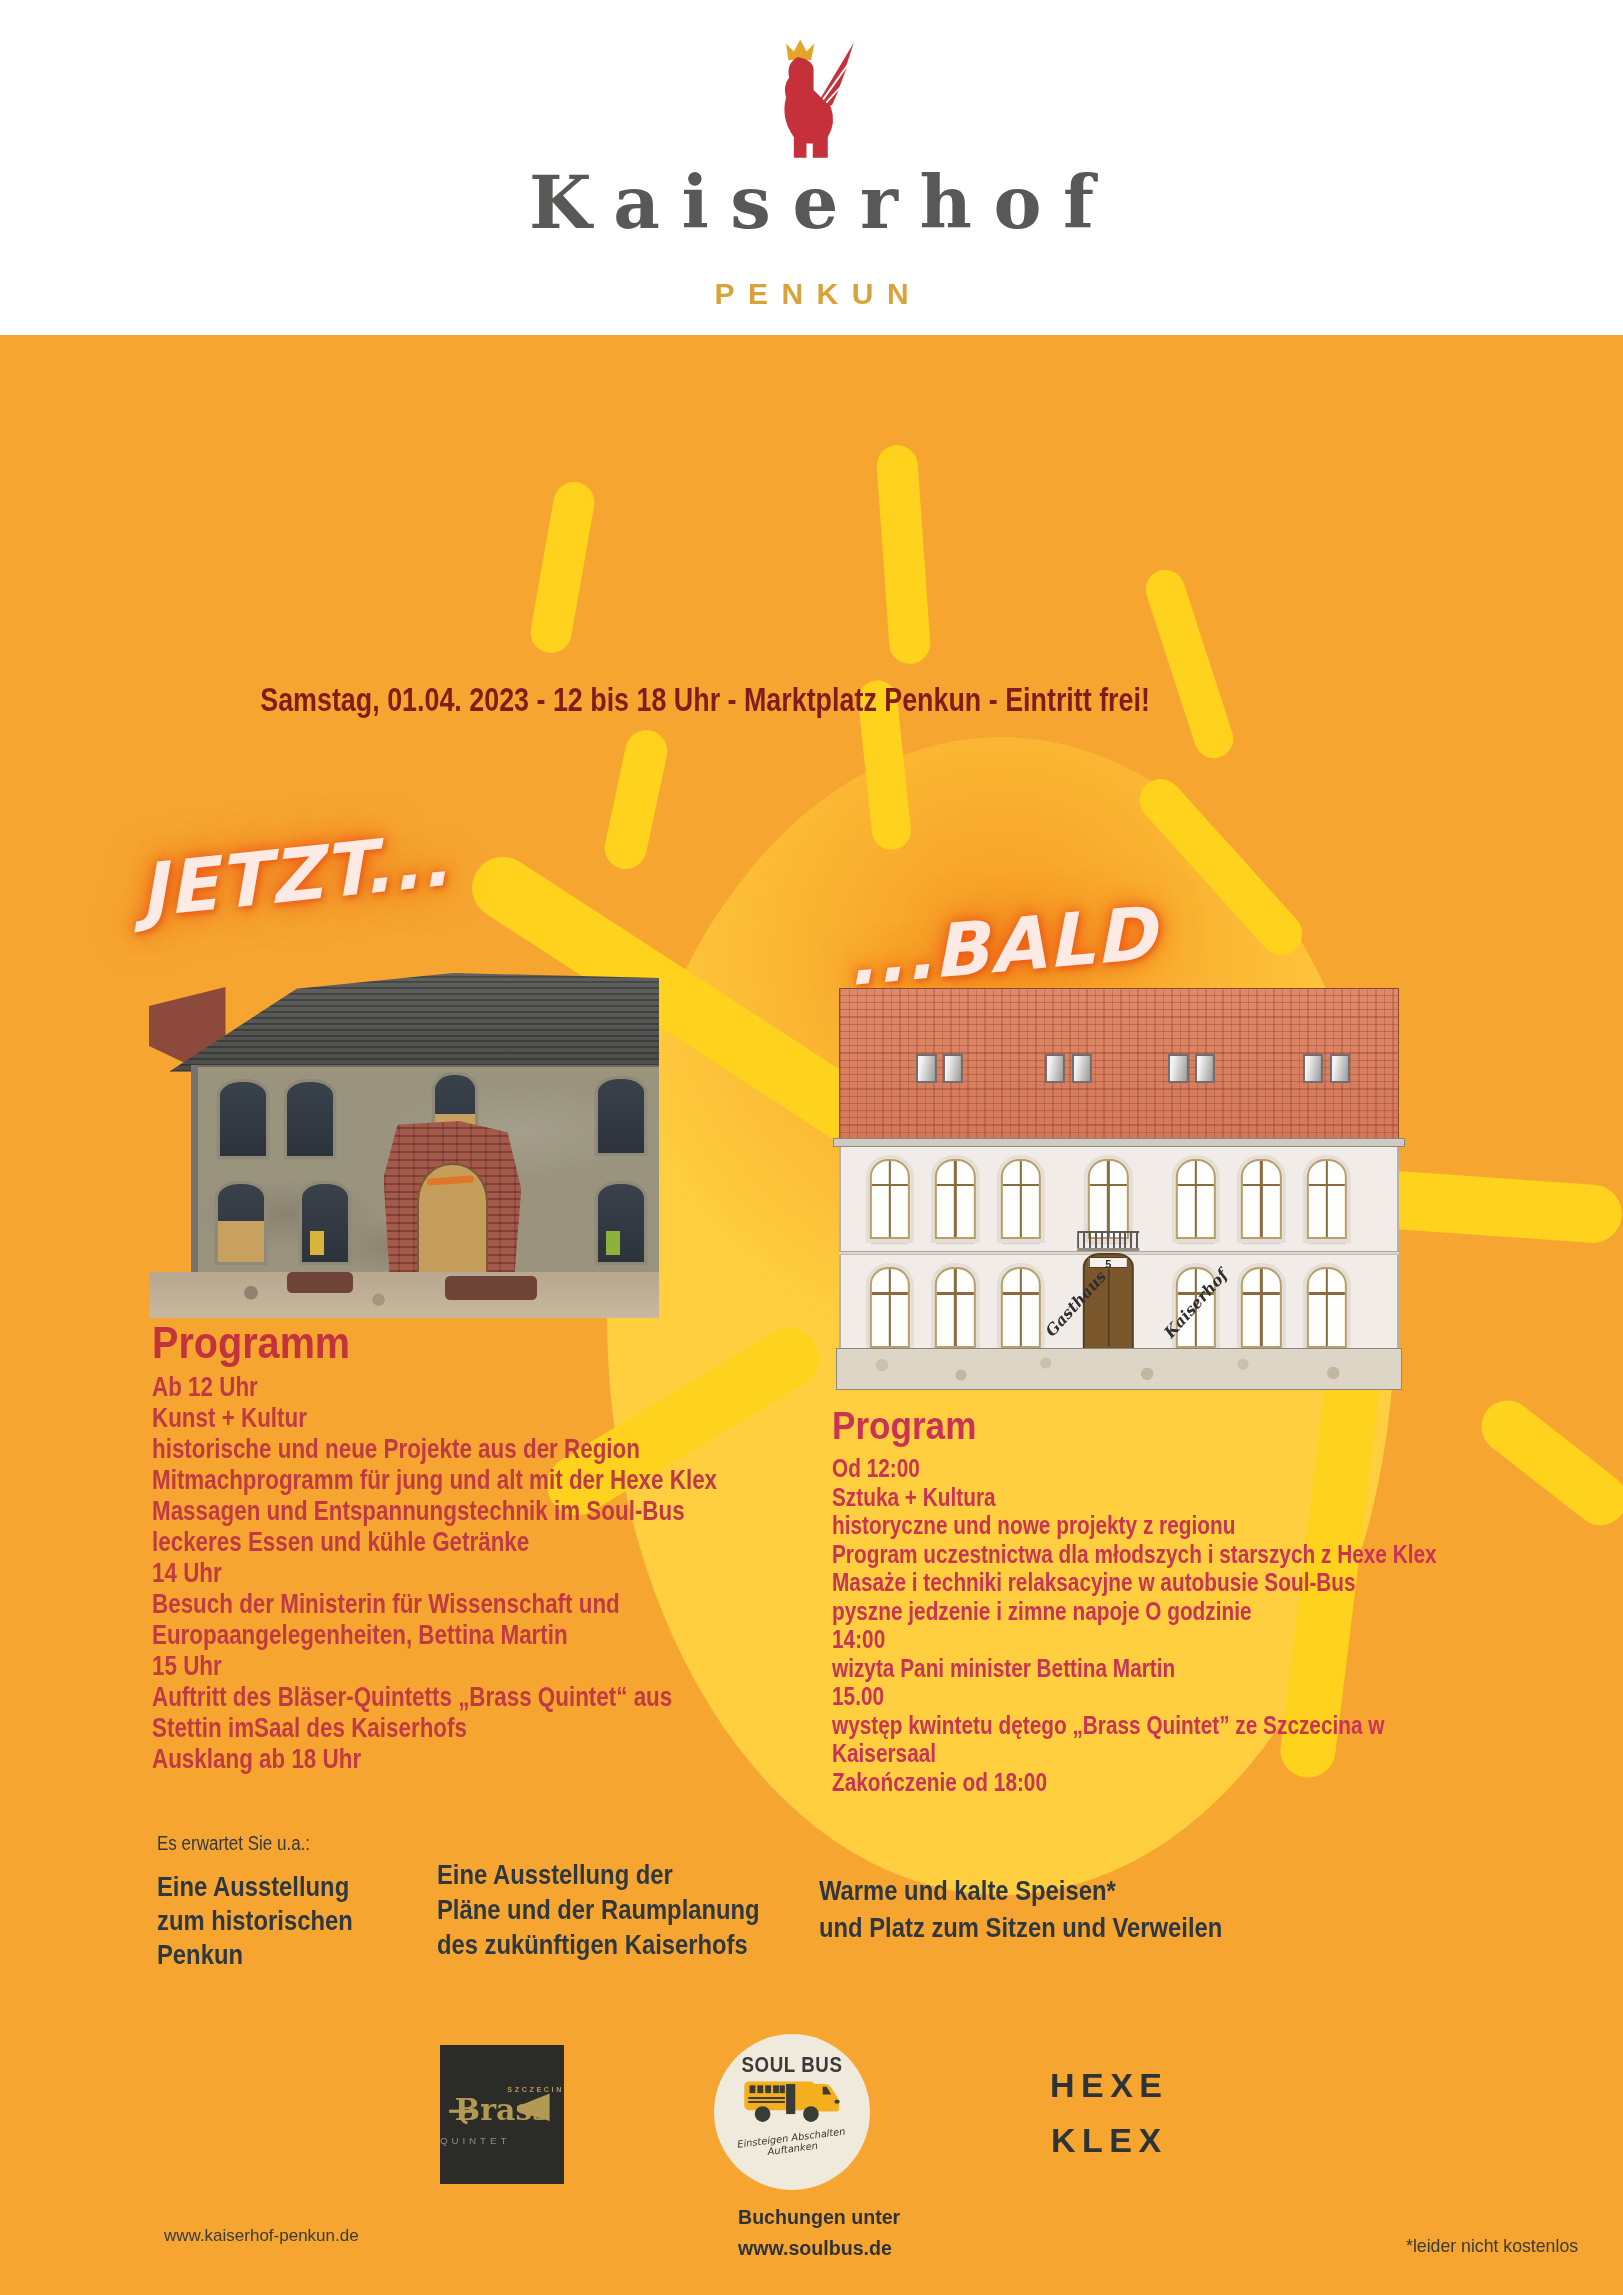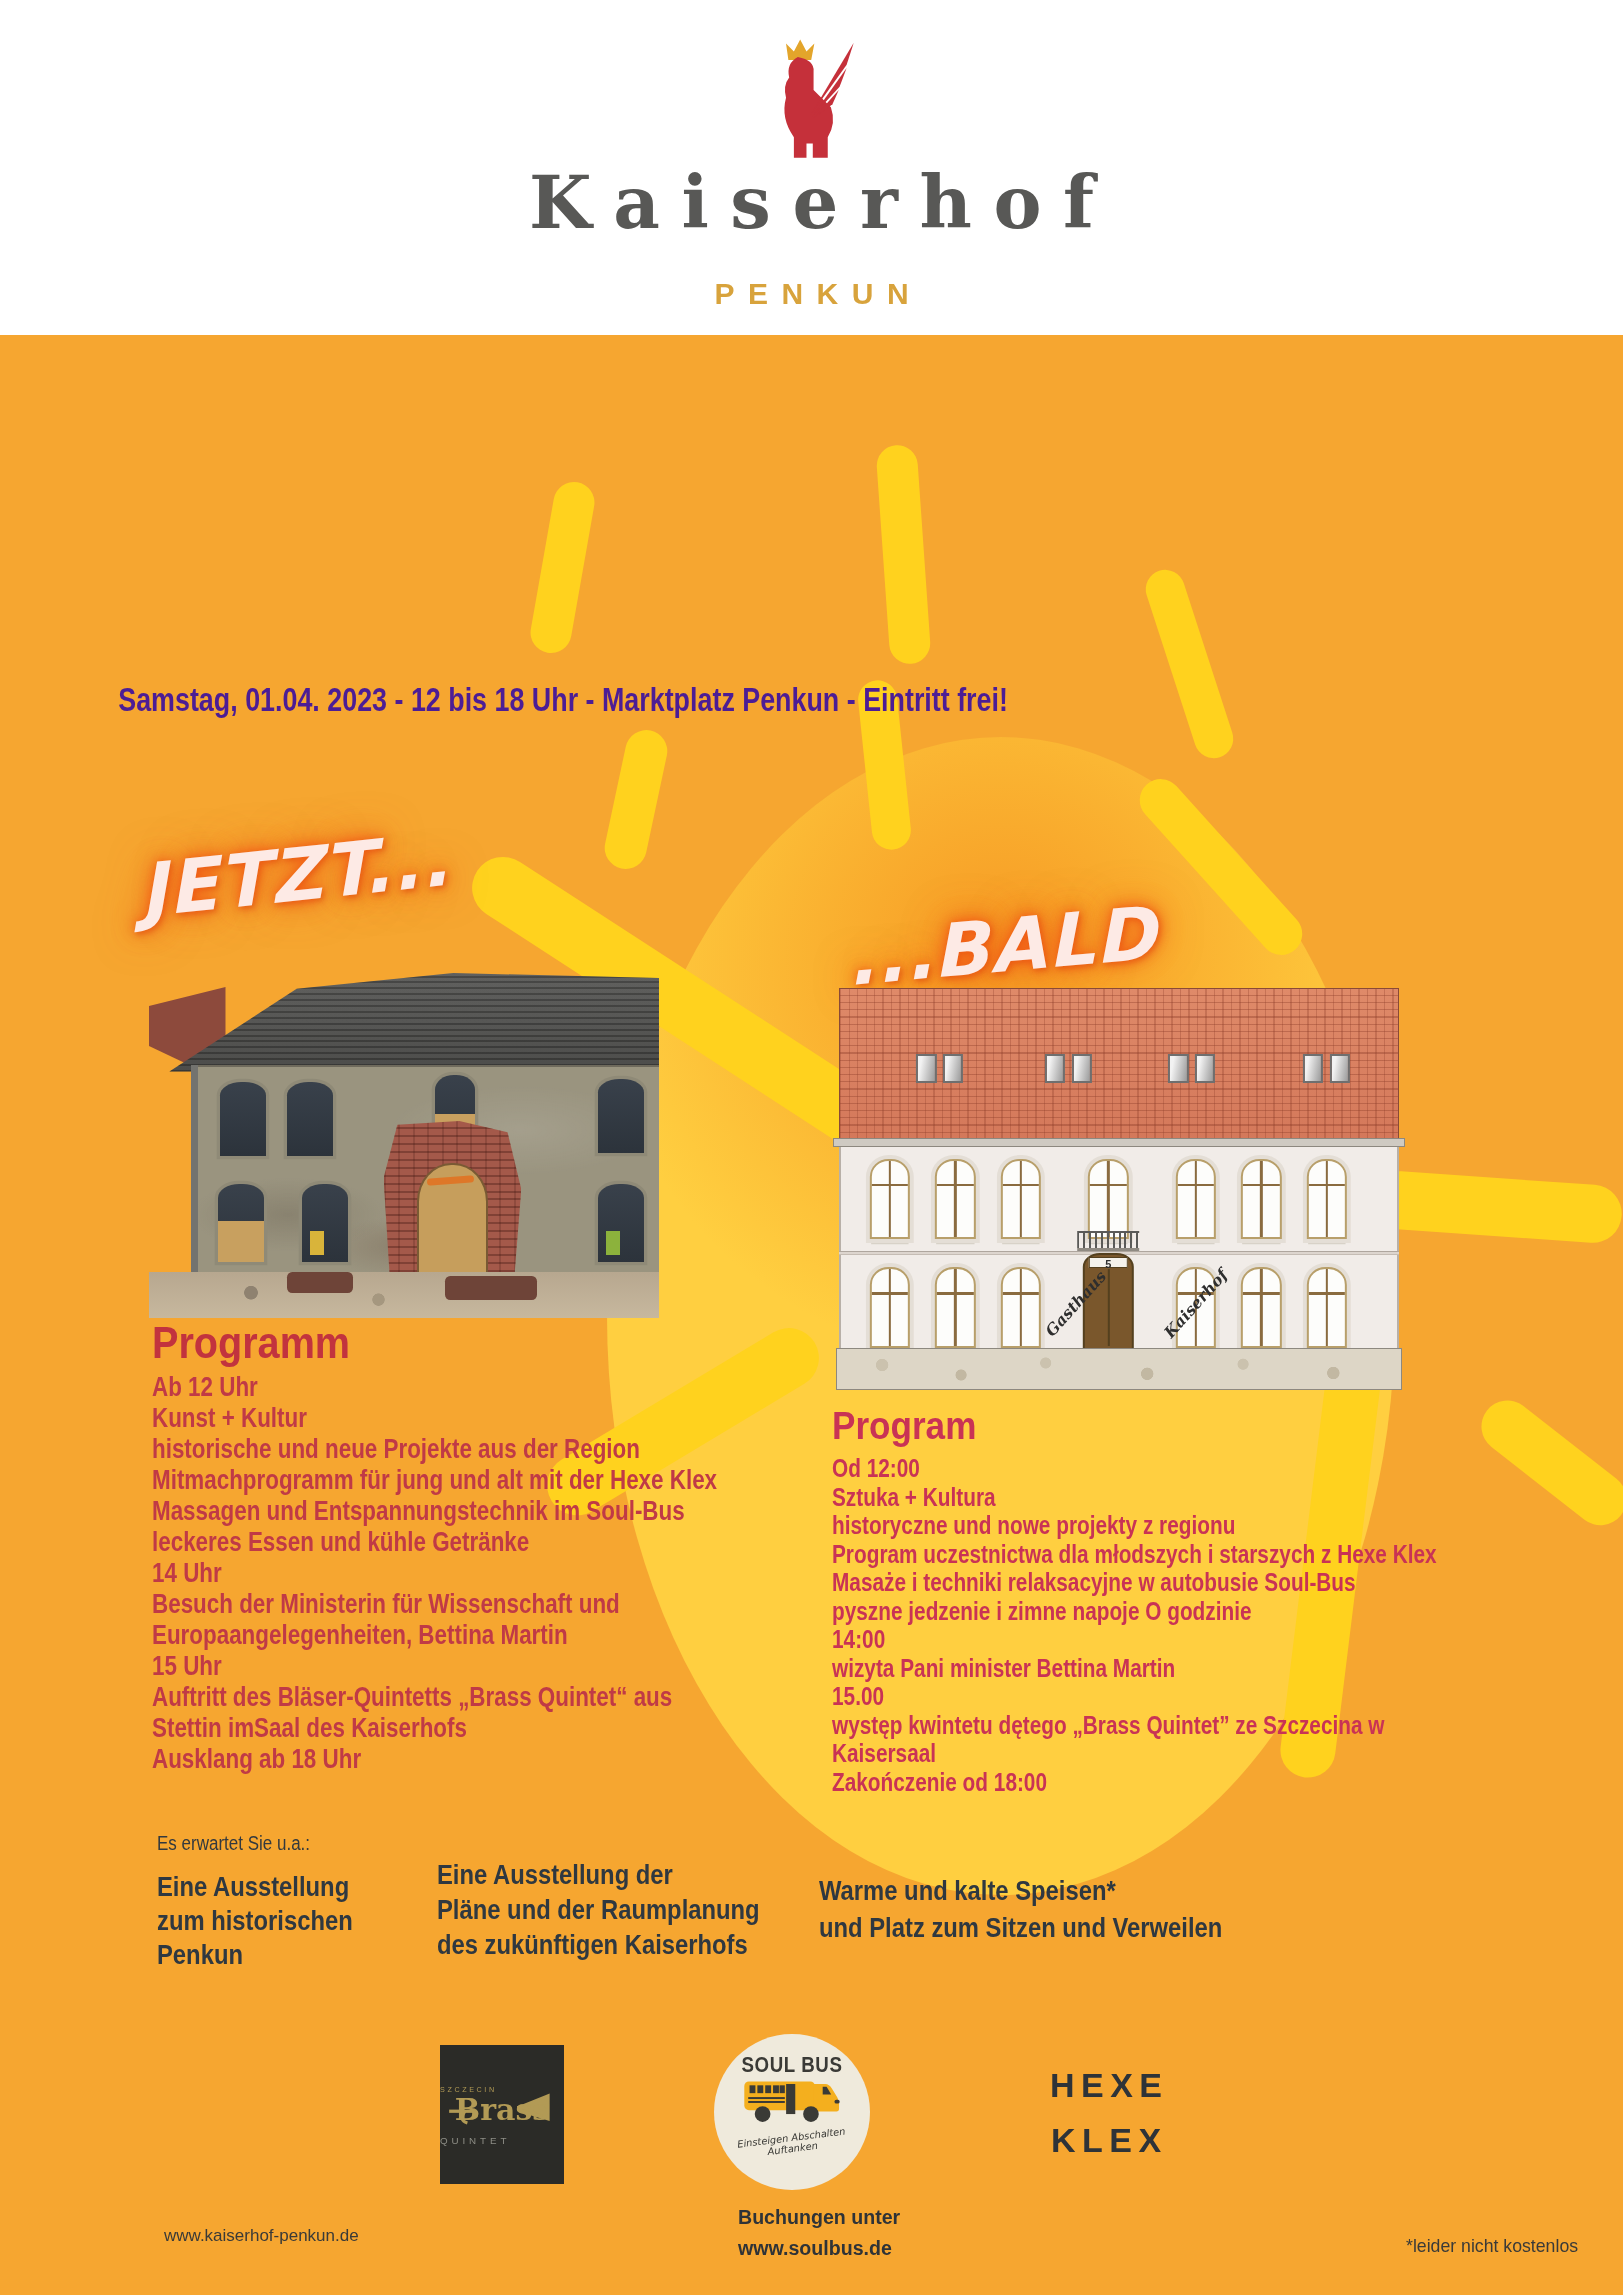--- a/index.html
+++ b/index.html
@@ -22,21 +22,21 @@
   
   .sun {
     position:absolute; left:607px; top:737px; width:788px; height:1158px; border-radius:50%;
     background: radial-gradient(circle at 50% 19%, rgba(245,148,33,0.90) 0%, rgba(245,148,33,0.0) 40%), #FFCF40;
   }
   .ray { position:absolute; background:#FFD21E; border-radius:654px; }
   
   .title { position:absolute; left:0; top:383px; width:1531px; text-align:center;
            color:#C4343E; font-weight:bold; font-size:65px; line-height:93px; }
   .title .tline { transform:scaleX(0.88); transform-origin:50% 50%; }
-  .date-line, .tagline { position:absolute; left:0; width:1410px; color:#4c1d95; font-weight:bold; }
+  .date-line, .tagline { position:absolute; left:0; width:1410px; text-align:center; color:#7f1d1d; font-weight:bold; }
   .date-line { top:680px; font-size:34px; }
   .tagline   { top:725px; font-size:33px; font-style:italic; }
   .date-line > span, .tagline > span { display:inline-block; transform:scaleX(0.79); transform-origin:50% 50%; white-space:nowrap; }
   
   .shout {
     position:absolute; font-weight:bold; font-style:italic; letter-spacing:1.3px;
     font-family:"DejaVu Sans", sans-serif; color:#FDEAE5;
     text-shadow:0 0 10.5px rgba(241,93,22,.95), 0 0 22px rgba(241,93,22,.80),
                 0 0 41px rgba(241,93,22,.50), 2px 2.6px 5.2px rgba(200,60,10,.45);
   }
@@ -137,22 +137,22 @@
   
   .expect-intro { position:absolute; left:157px; top:1832px; font-size:20px; color:#33393E;
                   transform:scaleX(0.85); transform-origin:0 0; }
   .expect-col { position:absolute; font-size:28px; font-weight:bold; color:#2F3840; white-space:pre-line;
                 transform:scaleX(0.85); transform-origin:0 0; }
   #exp1 { left:157px;  top:1870px; line-height:34px; }
   #exp2 { left:437px;  top:1857px; line-height:35px; }
   #exp3 { left:819px; top:1872px; line-height:37px; }
   
   .brass { position:absolute; left:440px; top:2045px; width:124px; height:139px; background:#2B2B27; }
-  .brass-city { position:absolute; left:0; top:40px; width:100%; text-align:left; font-size:7.2px;
-                letter-spacing:2.6px; color:#B29A55; }
+  .brass-city { position:absolute; left:0; top:40px; width:100%; text-align:right; font-size:7.2px;
+                letter-spacing:2.6px; color:#B29A55;font-weight:bold; }
   .brass-name { position:absolute; left:0; top:47px; width:100%; text-align:center;
                 font-family:"DejaVu Serif", serif; font-size:30px; font-weight:bold; color:#B29A55; }
   .brass-sub  { position:absolute; left:0; top:90px; width:100%; text-align:left; font-size:9.8px;
                 letter-spacing:3.9px; color:#8E8E86; }
   .brass-trumpet { position:absolute; left:0; top:0; width:100%; height:100%; }
   .soul { position:absolute; left:714px; top:2034px; width:156px; height:156px; border-radius:50%; background:#EFEADC; }
   .soul-name { position:absolute; left:0; top:18.3px; width:100%; text-align:center; font-size:22px; font-weight:bold;
                color:#3A3A36; transform:scaleX(0.85); letter-spacing:0.7px; }
   .soul-bus  { position:absolute; left:29px; top:42px; width:98px; height:50px; }
   .soul-slogan { position:absolute; left:0; top:98px; width:100%; text-align:center; font-size:9.8px;

